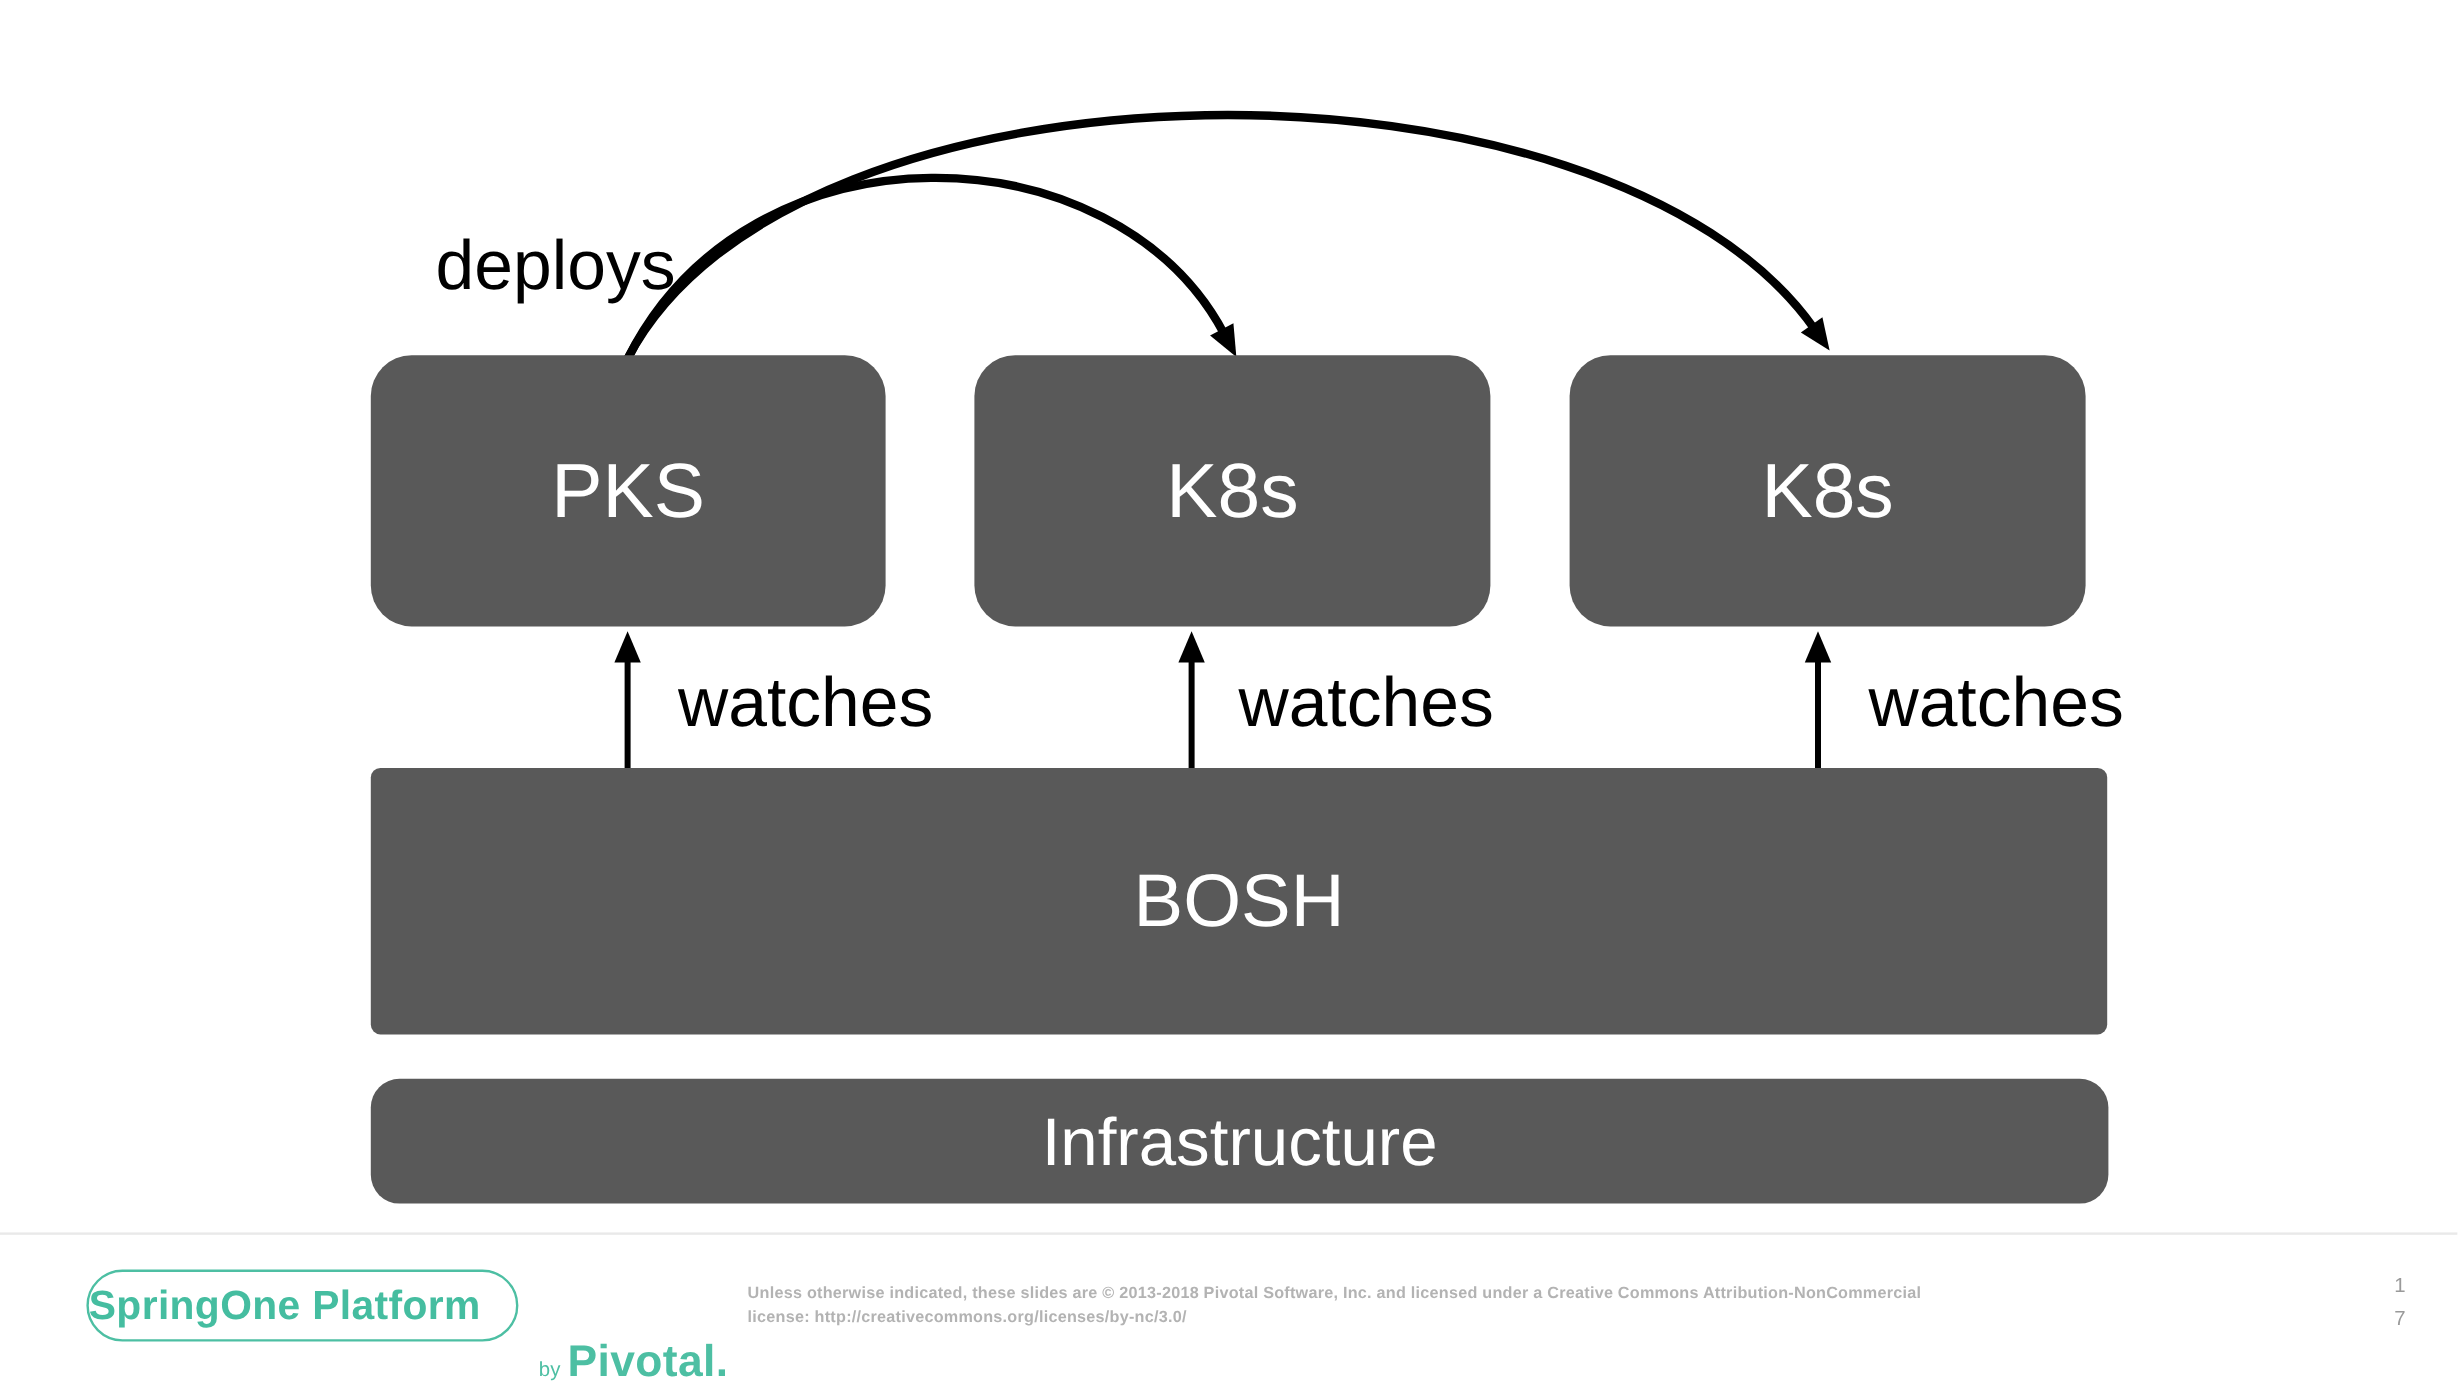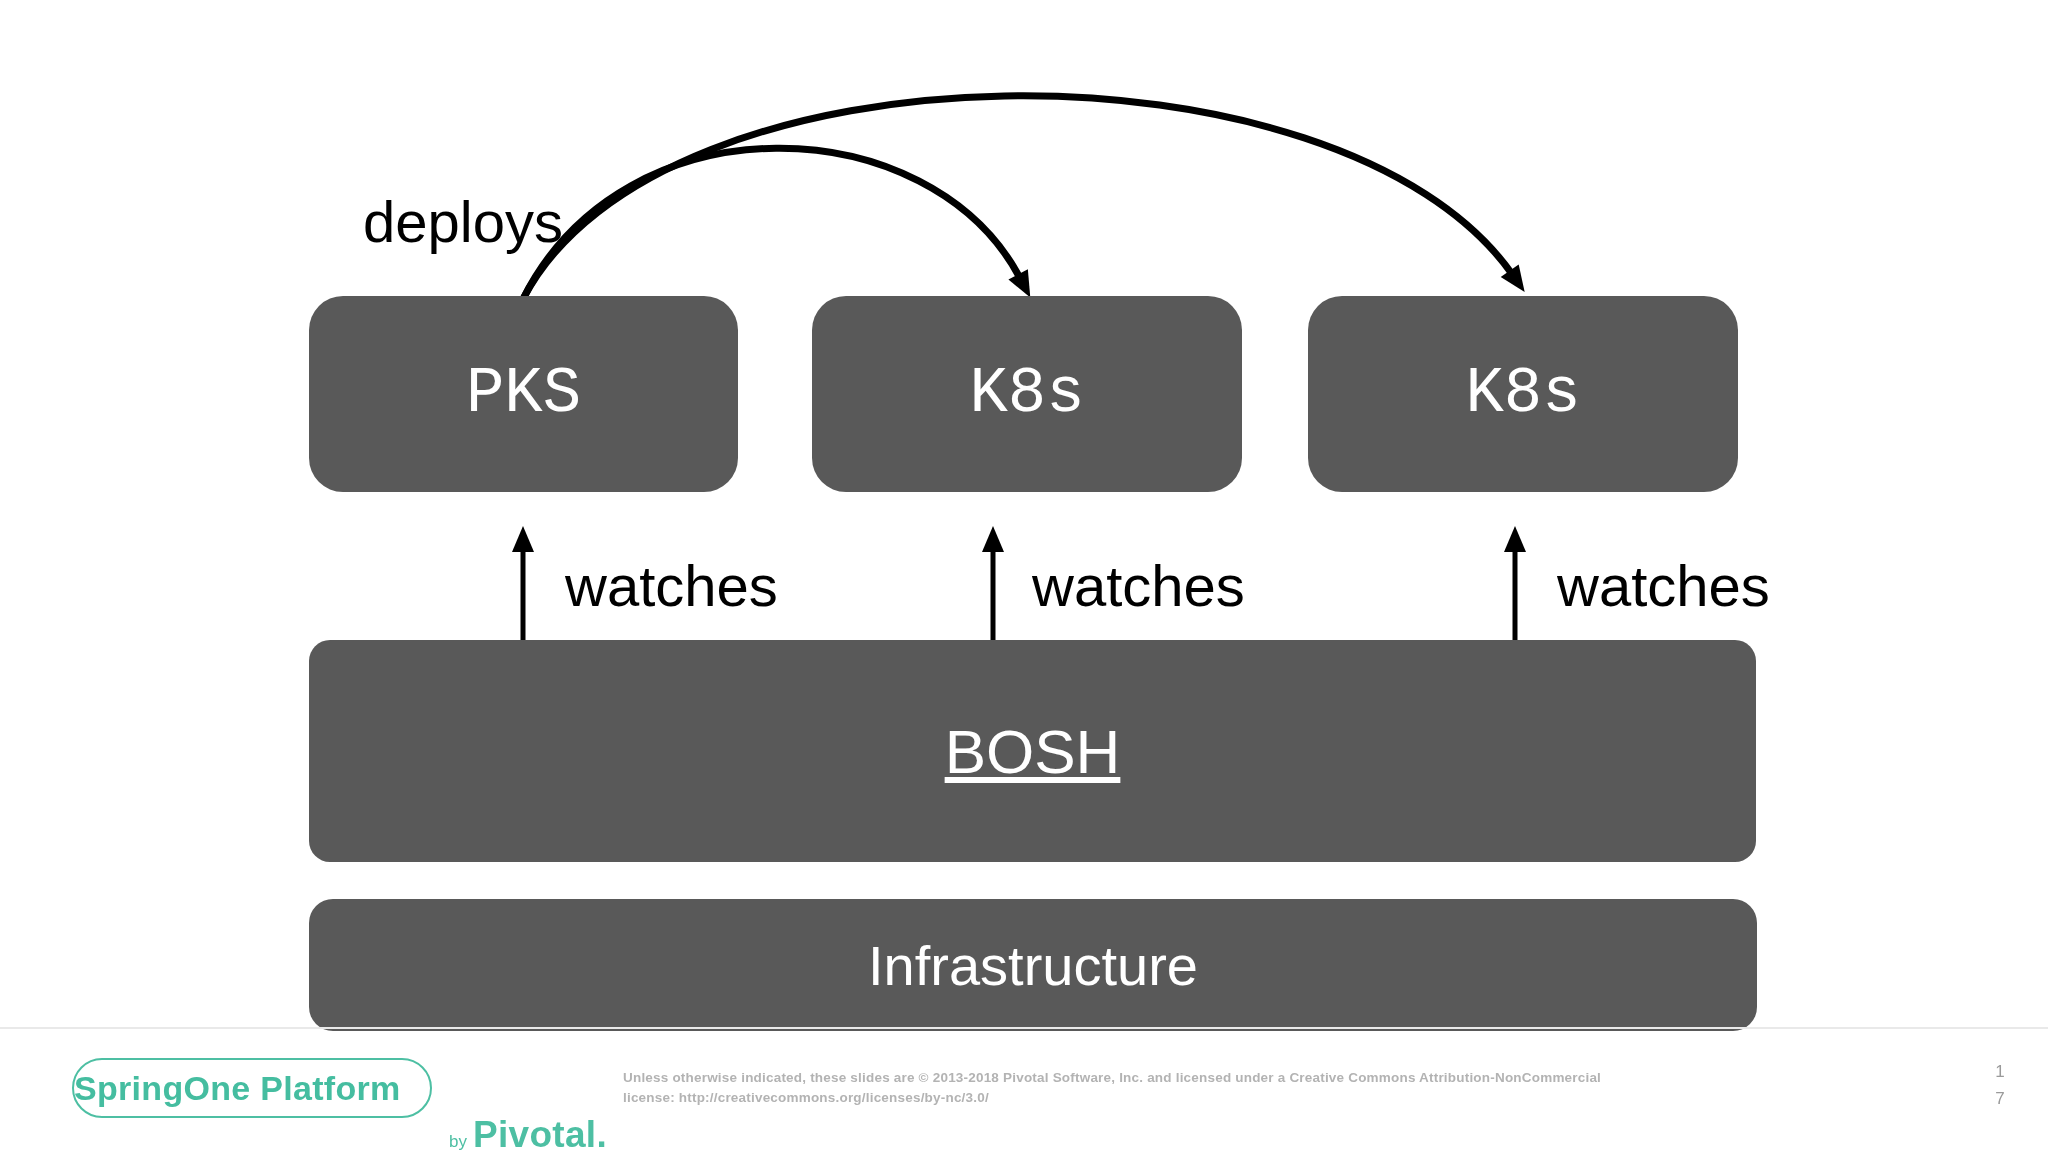--- a/index.html
+++ b/index.html
@@ -17,30 +17,30 @@
 
   .box {
     position: absolute;
     background: #595959;
     color: #ffffff;
     display: flex;
     align-items: center;
     justify-content: center;
     font-weight: 400;
   }
-  .box-top   { border-radius: 34px; font-size: 64px; top: 296px; width: 430px; height: 196px; font-family: Liberation Mono, monospace; }
+  .box-top   { border-radius: 34px; font-size: 64px; top: 296px; width: 430px; height: 226px; }
   #box-pks        { left: 309px;  width: 429px; }
   #box-k8s-middle { left: 812px;  }
   #box-k8s-right  { left: 1308px; }
   #box-bosh {
     left: 309px; top: 640px; width: 1447px; height: 222px;
-    border-radius: 21px; font-size: 62px; text-decoration: underline;
+    border-radius: 8px; font-size: 62px;
   }
   #box-infrastructure {
-    left: 309px; top: 899px; width: 1448px; height: 132px;
+    left: 309px; top: 899px; width: 1448px; height: 104px;
     border-radius: 24px; font-size: 56px;
   }
 
   .edge-label {
     position: absolute;
     color: #000000;
     font-size: 58px;
     white-space: nowrap;
   }
   #deploys-label   { left: 363px;  top: 188px; }

